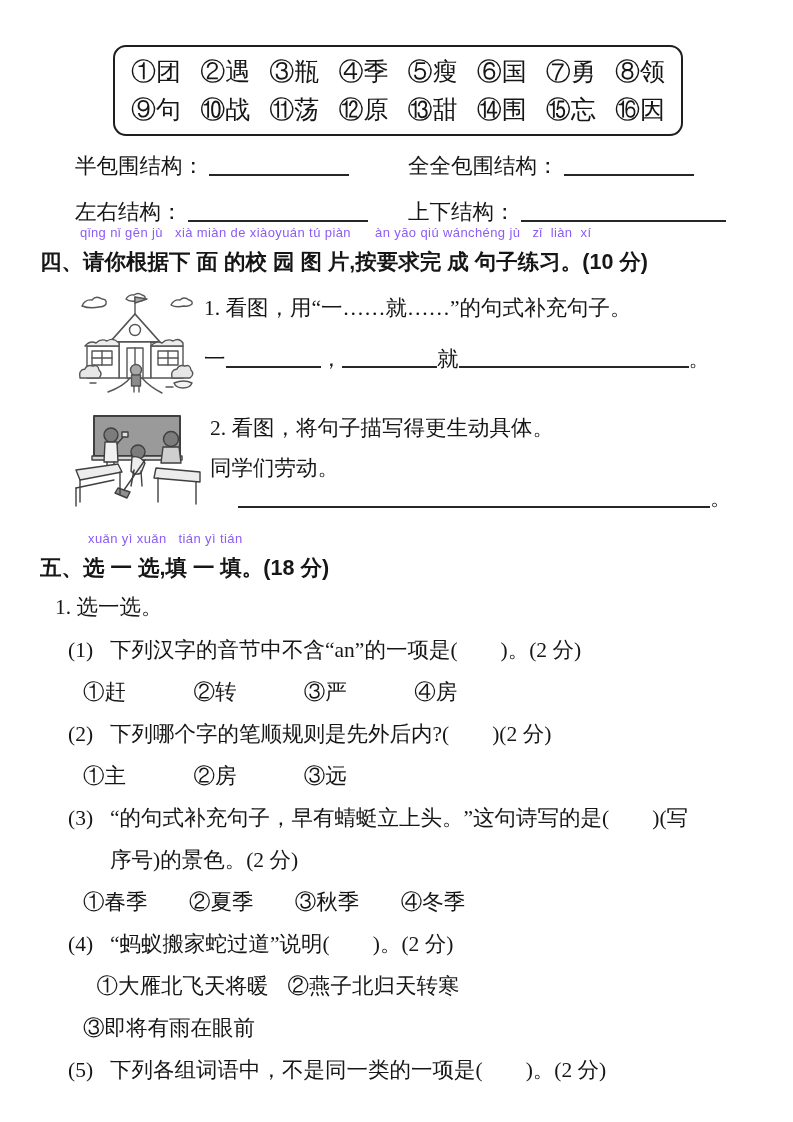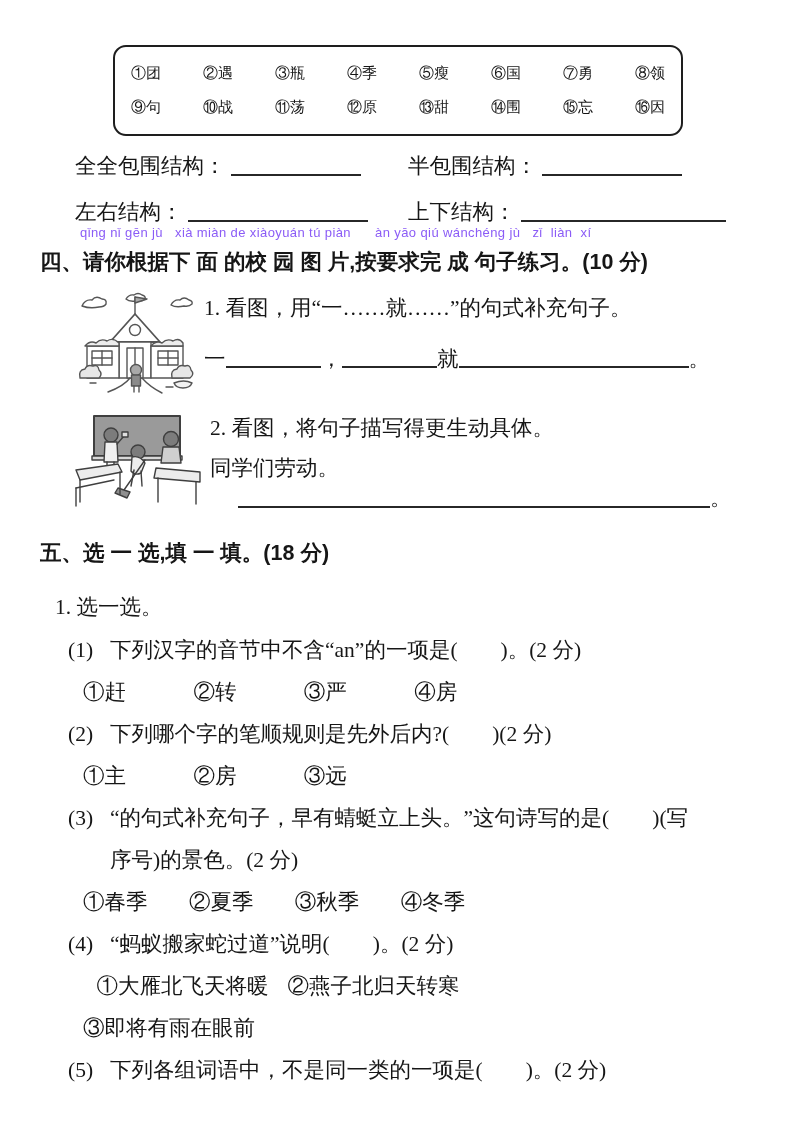--- a/index.html
+++ b/index.html
@@ -3,21 +3,21 @@
 <meta charset="utf-8">
 <style>
   html,body{margin:0;padding:0;background:#fff;}
   .page{position:relative;width:793px;height:1122px;background:#ffffff;overflow:hidden;
         font-family:"Liberation Serif","DejaVu Serif",serif;color:#161616;}
 
   
   .char-box{position:absolute;left:113px;top:45px;width:570px;height:91px;
             border:2.5px solid #1e1e1e;border-radius:13px;box-sizing:border-box;
             display:flex;flex-direction:column;justify-content:space-evenly;
-            padding:2px 16px;font-size:15px;}
+            padding:2px 16px;font-size:25px;}
   .char-row{display:flex;justify-content:space-between;}
 
   
   .struct{position:absolute;left:75px;top:151px;width:655px;font-size:21.5px;}
   .struct-grid{display:grid;grid-template-columns:333px 1fr;row-gap:17px;}
   .struct-cell{white-space:nowrap;}
 
   .blank{display:inline-block;border-bottom:2px solid #272727;height:1.02em;vertical-align:-3px;}
   .bw140{width:140px}.bw130{width:130px}.bw180{width:180px}.bw205{width:205px}
   .bw95{width:95px}.bw230{width:230px}.bw472{width:472px}
@@ -78,26 +78,26 @@
       <span>⑬甜</span>
       <span>⑭围</span>
       <span>⑮忘</span>
       <span>⑯因</span>
     </div>
   </div>
 
   <div class="struct">
     <div class="struct-grid">
       <div class="struct-cell">
+        <span>半包围结构：</span>
+        <span class="blank bw140"></span>
+      </div>
+      <div class="struct-cell">
         <span>全全包围结构：</span>
         <span class="blank bw130"></span>
-      </div>
-      <div class="struct-cell">
-        <span>半包围结构：</span>
-        <span class="blank bw140"></span>
       </div>
       <div class="struct-cell">
         <span>左右结构：</span>
         <span class="blank bw180"></span>
       </div>
       <div class="struct-cell">
         <span>上下结构：</span>
         <span class="blank bw205"></span>
       </div>
     </div>
@@ -185,20 +185,21 @@
       <div>2. 看图，将句子描写得更生动具体。</div>
       <div class="q2-sentence">同学们劳动。</div>
     </div>
   </div>
 
   <div id="q2-line">
     <span class="blank bw472"></span><span>。</span>
   </div>
 
   <div class="sec-head" id="sec5-head">
+    <div class="pinyin">xuǎn yì xuǎn   tián yì tián</div>
     <div class="sec-title">五、选 一 选,填 一 填。(18 分)</div>
   </div>
 
   <div id="sub1">1. 选一选。</div>
 
   <div id="questions">
 
     <div class="qrow">
       <span class="qnum">(1)</span>
       <div class="qtext">下列汉字的音节中不含“an”的一项是(　　)。(2 分)</div>

